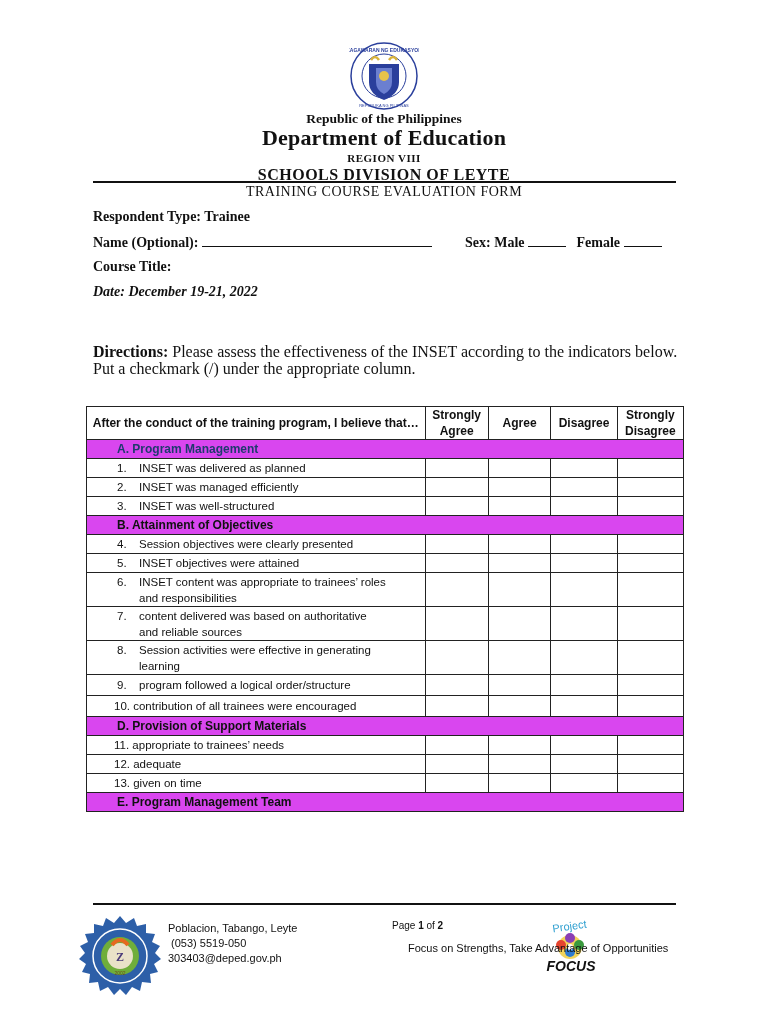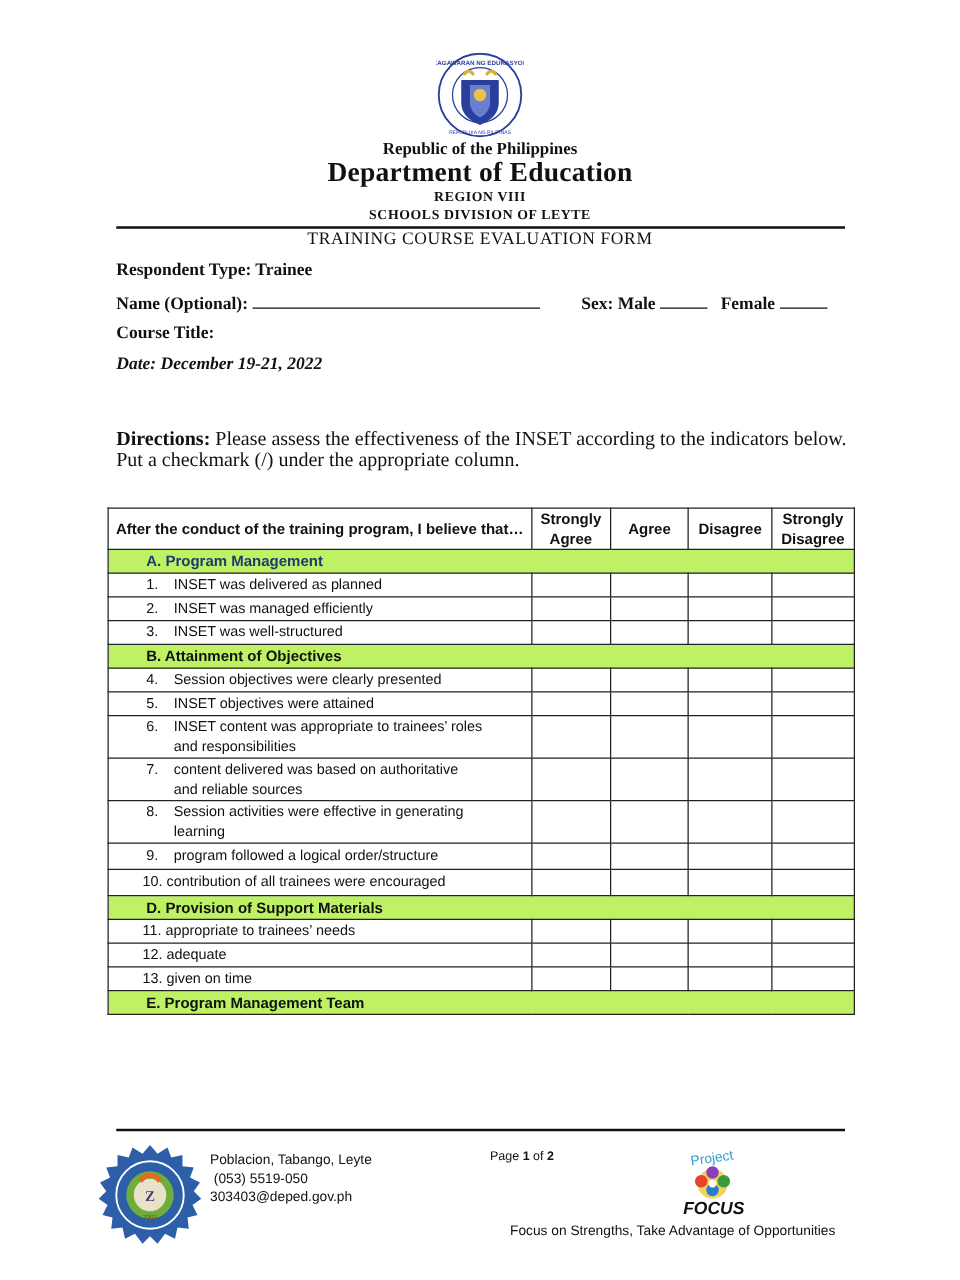--- a/index.html
+++ b/index.html
@@ -4,56 +4,56 @@
   <style>
     html, body { margin: 0; padding: 0; background: #ffffff; }
     body { width: 768px; height: 1024px; position: relative; overflow: hidden; font-family: "Liberation Serif", serif; color: #111; }
 
     .seal { position: absolute; left: 349px; top: 42px; width: 70px; height: 68px; }
 
     .hdr { position: absolute; left: 0; width: 768px; text-align: center; }
     .h-republic { top: 111px; font-size: 13.5px; font-weight: bold; }
     .h-deped { top: 125px; font-size: 22px; font-weight: bold; letter-spacing: 0.2px; }
     .h-region { top: 152px; font-size: 11px; font-weight: bold; letter-spacing: 0.5px; }
-    .h-division { top: 166px; font-size: 11px; font-weight: bold; letter-spacing: 0.5px; }
+    .h-division { top: 166px; font-size: 16px; font-weight: bold; letter-spacing: 0.5px; }
     .rule-top { position: absolute; left: 93px; top: 181px; width: 583px; height: 2px; background: #111; }
     .h-formtitle { top: 184px; font-size: 14px; letter-spacing: 0.5px; }
 
     .field { position: absolute; left: 93px; font-size: 14px; font-weight: bold; }
     .f-resp { top: 209px; }
     .f-name { top: 234px; }
     .f-sex { top: 234px; left: 465px; }
     .f-course { top: 259px; }
     .f-date { top: 284px; font-style: italic; }
     .blank { display: inline-block; border-bottom: 1px solid #111; height: 12px; vertical-align: baseline; }
 
     .directions { position: absolute; left: 93px; top: 343px; width: 590px; font-size: 16px; line-height: 17px; }
     .directions b { font-weight: bold; }
 
     table.eval { position: absolute; left: 86px; top: 406px; width: 598px; border-collapse: collapse; font-family: "Liberation Sans", sans-serif; font-size: 11.5px; }
     table.eval td, table.eval th { border: 1.2px solid #222; padding: 0; }
     table.eval th { font-weight: bold; font-size: 12px; text-align: center; vertical-align: middle; line-height: 16px; }
     th.lead { text-align: center; padding: 8px 5px !important; }
     .c1 { width: 338px; } .c2 { width: 63px; } .c3 { width: 63px; } .c4 { width: 66px; } .c5 { width: 66px; }
-    tr.sec td { background: #bef264; height: 18px; font-weight: bold; font-size: 12px; padding-left: 30px; }
+    tr.sec td { background: #d946ef; height: 18px; font-weight: bold; font-size: 12px; padding-left: 30px; }
     tr.sec td.first { color: #1f3a6e; }
     tr.item td { height: 18px; }
     tr.item.tall td { height: 33px; }
     td.txt { padding-left: 30px !important; line-height: 16px; vertical-align: middle; }
     .num { display: inline-block; width: 22px; }
     .wrapline { display: block; padding-left: 22px; }
     td.txt.n2 { padding-left: 27px !important; }
 
     .rule-bot { position: absolute; left: 93px; top: 903px; width: 583px; height: 2px; background: #111; }
     .school-seal { position: absolute; left: 78px; top: 915px; width: 84px; height: 82px; }
     .addr { position: absolute; left: 168px; top: 921px; font-family: "Liberation Sans", sans-serif; font-size: 11px; line-height: 15px; }
     .pageno { position: absolute; left: 392px; top: 920px; font-family: "Liberation Sans", sans-serif; font-size: 10px; }
     .pageno b { font-weight: bold; }
     .focus-logo { position: absolute; left: 535px; top: 918px; width: 70px; height: 56px; }
-    .tagline { position: absolute; left: 408px; top: 979px; font-family: "Liberation Sans", sans-serif; font-size: 11px; }
+    .tagline { position: absolute; left: 408px; top: 942px; font-family: "Liberation Sans", sans-serif; font-size: 11px; }
   </style>
 </head>
 <body>
 
 <svg class="seal" viewBox="0 0 70 68">
   <circle cx="35" cy="34" r="33" fill="#fff" stroke="#2a3f9c" stroke-width="1.5"></circle>
   <circle cx="35" cy="34" r="22" fill="#fff" stroke="#2a3f9c" stroke-width="1"></circle>
   <path d="M20 22 L50 22 L50 40 Q50 52 35 58 Q20 52 20 40 Z" fill="#2a3f9c"></path>
   <path d="M27 26 L43 26 L43 40 Q43 48 35 52 Q27 48 27 40 Z" fill="#6b7fd0"></path>
   <circle cx="35" cy="34" r="5" fill="#e8c34a"></circle>

